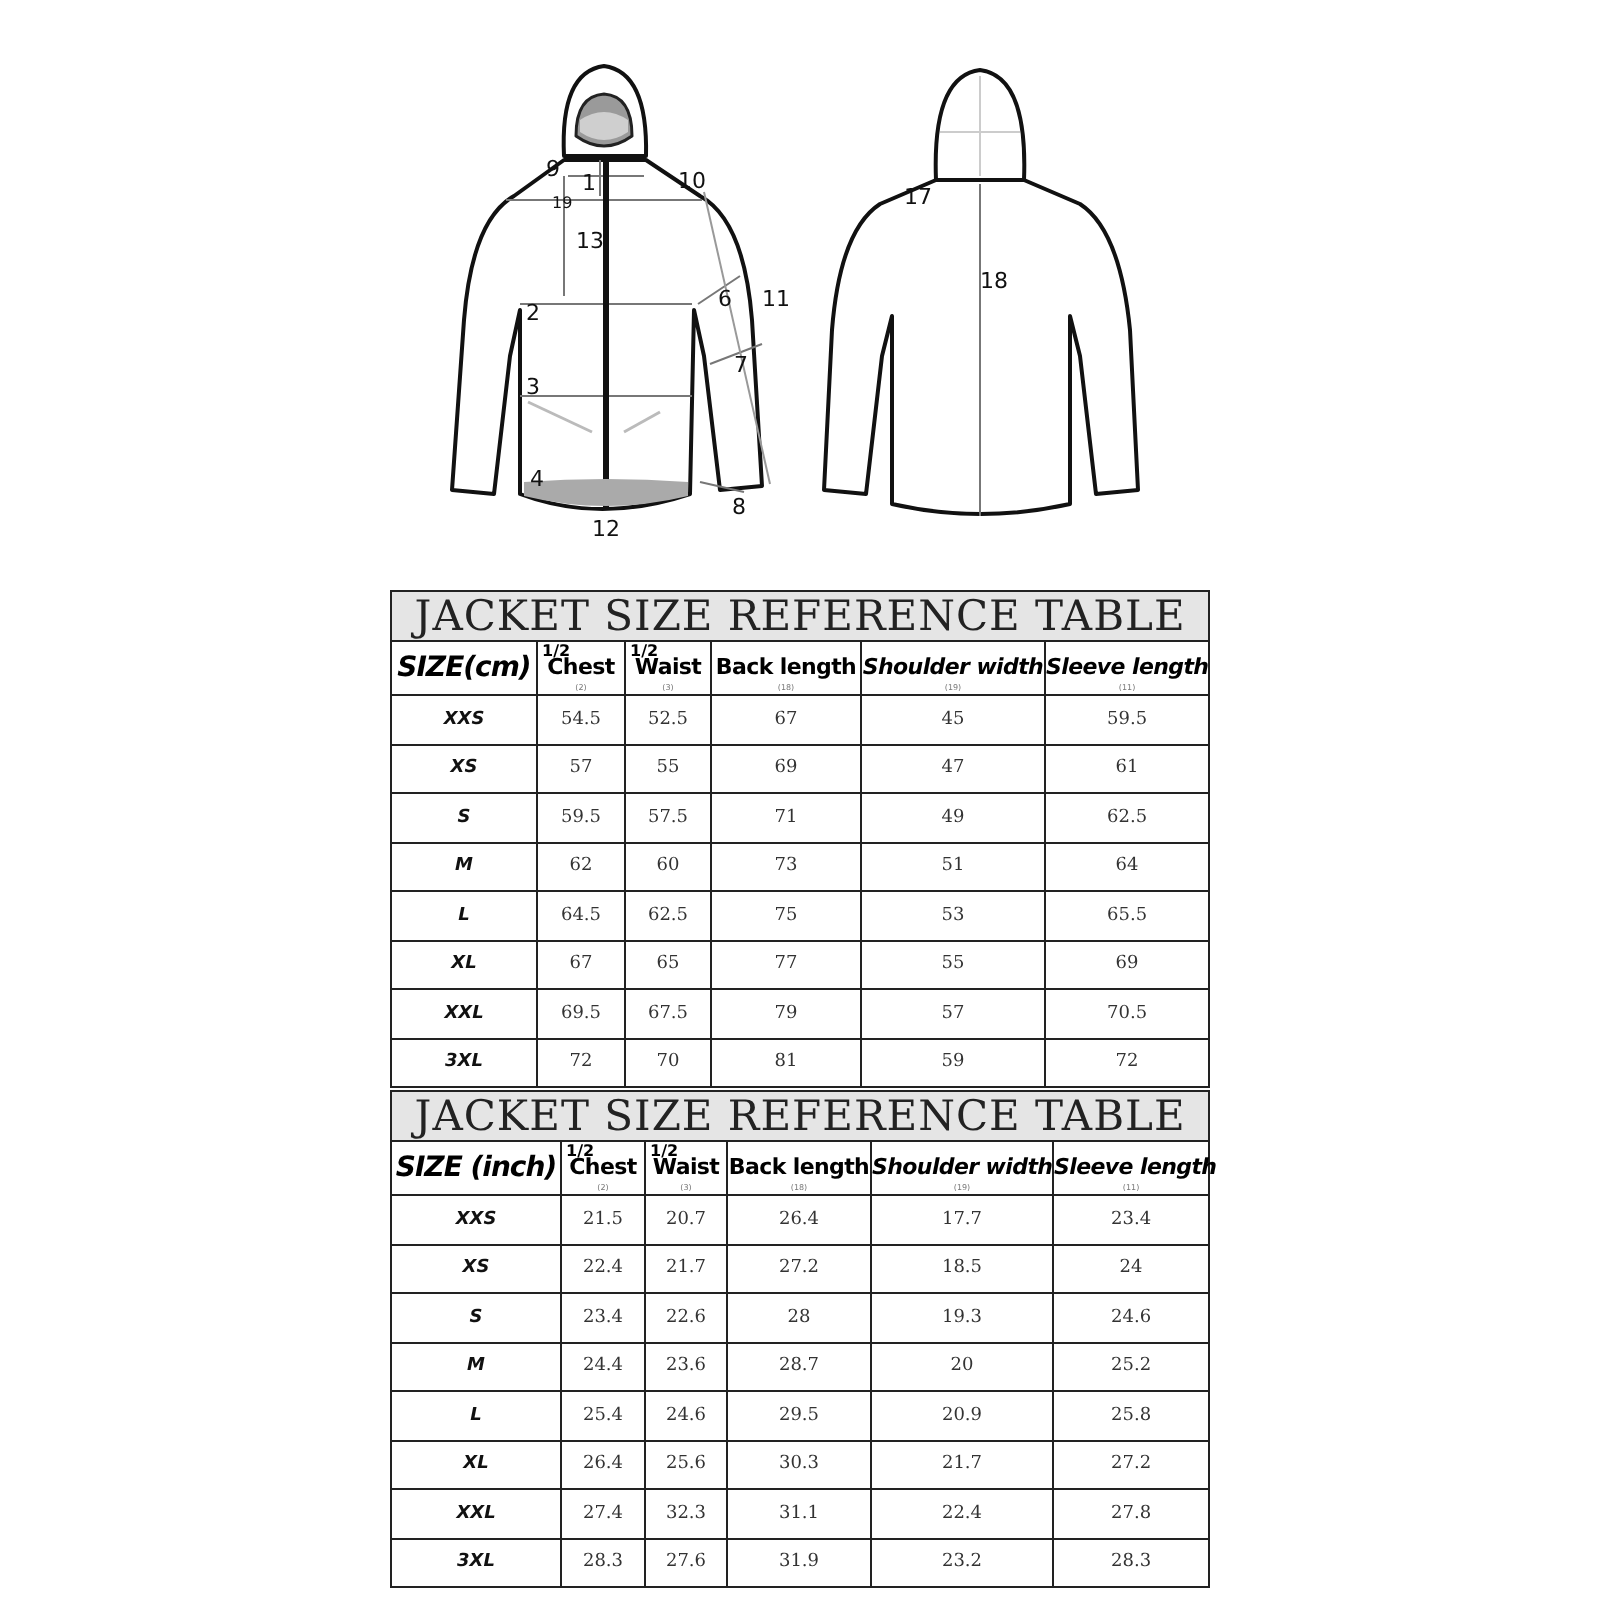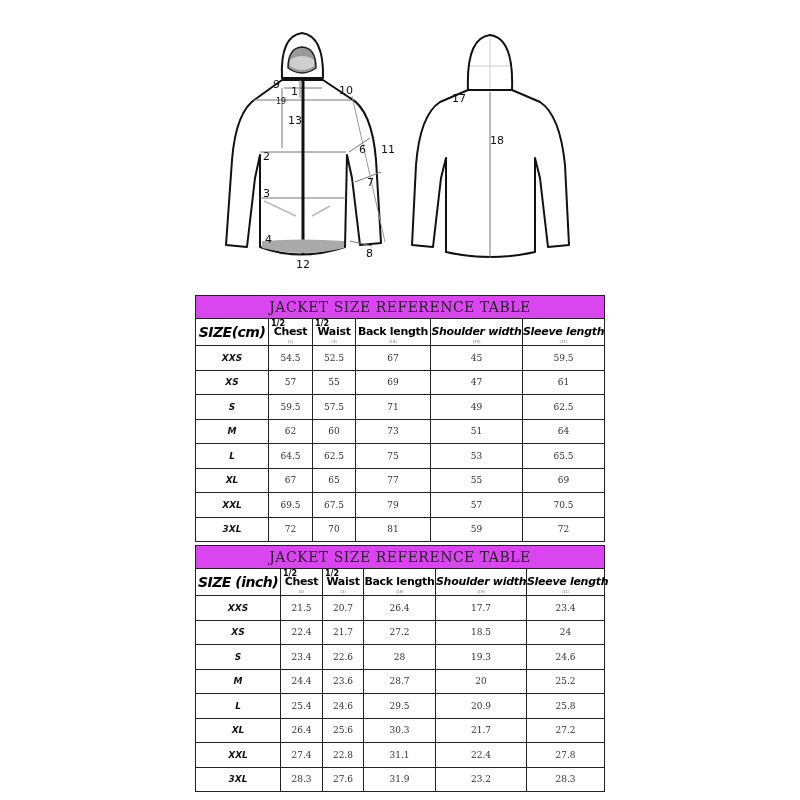--- a/index.html
+++ b/index.html
@@ -4,21 +4,21 @@
   <style>
     html, body { margin: 0; padding: 0; background: #ffffff; }
     body { width: 800px; height: 800px; position: relative; overflow: hidden; font-family: "DejaVu Sans", sans-serif; }
     .diagram { position: absolute; top: 0; left: 0; width: 800px; height: 285px; }
     .diagram svg { position: absolute; top: 0; left: 0; }
     .dlabel { position: absolute; font-family: "DejaVu Sans", sans-serif; font-size: 11px; color: #111; line-height: 1; }
     .dlabel.small { font-size: 8px; }
 
     .size-table { position: absolute; left: 195px; width: 409px; border-collapse: collapse; table-layout: fixed; }
     .size-table td, .size-table th { border: 1.5px solid #222; padding: 0; text-align: center; vertical-align: middle; }
-    .title-row th { background: #d946ef; height: 22px; font-family: "DejaVu Serif", serif; font-weight: normal; font-size: 14px; letter-spacing: 0.5px; color: #222; }
+    .title-row th { background: #e5e5e5; height: 22px; font-family: "DejaVu Serif", serif; font-weight: normal; font-size: 21px; letter-spacing: 0.5px; color: #222; }
     .head-row th { height: 26px; position: relative; background: #fff; }
     .head-row .size-head { font-family: "DejaVu Sans", sans-serif; font-style: italic; font-weight: 900; font-size: 14px; letter-spacing: -0.5px; color: #000; }
     .col-head { font-family: "DejaVu Sans", sans-serif; font-weight: bold; font-size: 11px; color: #000; line-height: 1; white-space: nowrap; letter-spacing: -0.3px; text-align: right; }
     .col-head.it { font-style: italic; }
     .half { position: absolute; left: 2px; top: 1px; font-size: 8px; font-weight: bold; line-height: 1; }
     .code { display: block; font-size: 4px; color: #777; font-weight: normal; font-style: normal; margin-top: 1px; line-height: 1; }
     .data-row td { height: 23.5px; font-family: "DejaVu Serif", serif; font-size: 9px; color: #333; }
     .data-row td.size-cell { font-family: "DejaVu Sans", sans-serif; font-weight: bold; font-style: italic; font-size: 9px; color: #111; }
   </style>
 </head>
@@ -237,21 +237,21 @@
         <td class="size-cell">XL</td>
         <td>26.4</td>
         <td>25.6</td>
         <td>30.3</td>
         <td>21.7</td>
         <td>27.2</td>
       </tr>
   <tr class="data-row">
         <td class="size-cell">XXL</td>
         <td>27.4</td>
-        <td>22.8</td>
+        <td>32.3</td>
         <td>31.1</td>
         <td>22.4</td>
         <td>27.8</td>
       </tr>
   <tr class="data-row">
         <td class="size-cell">3XL</td>
         <td>28.3</td>
         <td>27.6</td>
         <td>31.9</td>
         <td>23.2</td>

